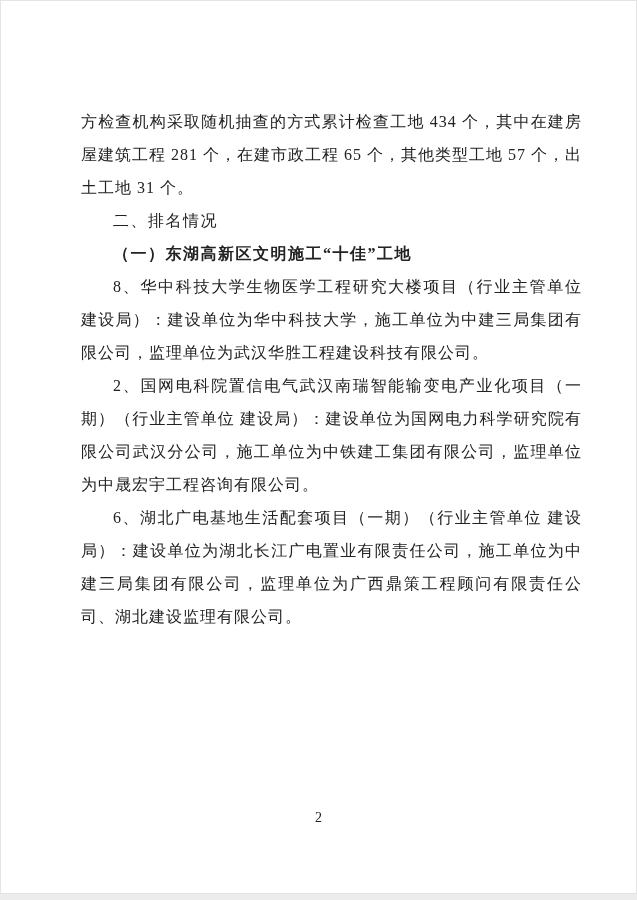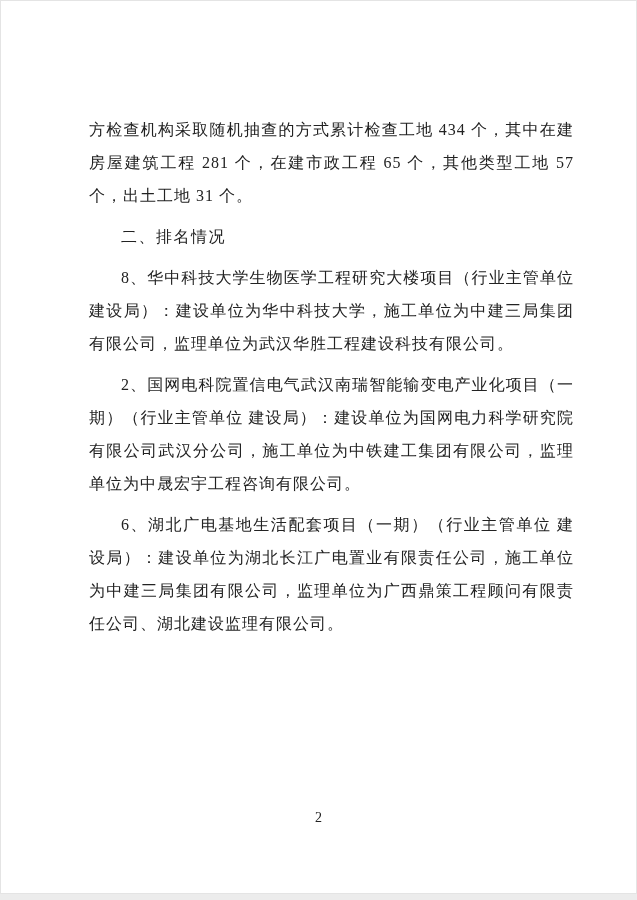--- a/index.html
+++ b/index.html
@@ -26,21 +26,21 @@
     left: 80px;
     right: 54px;
     font-family: "Liberation Serif", "DejaVu Serif", serif;
     font-size: 16px;
     line-height: 33px;
     letter-spacing: 1px;
     color: #222222;
     text-align: justify;
   }
   .content p {
-    margin: 8px;
+    margin: 0;
     padding: 0;
     text-indent: 2em;
   }
   .content p.continuation {
     text-indent: 0;
   }
   .heading-1 {
     font-weight: normal;
     font-family: "Liberation Sans", "DejaVu Sans", sans-serif;
     letter-spacing: 1.5px;
@@ -61,18 +61,19 @@
     color: #222222;
   }
 </style>
 </head>
 <body>
 
 <div class="page">
   <div class="content">
     <p class="continuation">方检查机构采取随机抽查的方式累计检查工地 434 个，其中在建房屋建筑工程 281 个，在建市政工程 65 个，其他类型工地 57 个，出土工地 31 个。</p>
     <p class="heading-1">二、排名情况</p>
+    <p class="heading-2">（一）东湖高新区文明施工“十佳”工地</p>
     <p>8、华中科技大学生物医学工程研究大楼项目（行业主管单位 建设局）：建设单位为华中科技大学，施工单位为中建三局集团有限公司，监理单位为武汉华胜工程建设科技有限公司。</p>
     <p>2、国网电科院置信电气武汉南瑞智能输变电产业化项目（一期）（行业主管单位 建设局）：建设单位为国网电力科学研究院有限公司武汉分公司，施工单位为中铁建工集团有限公司，监理单位为中晟宏宇工程咨询有限公司。</p>
     <p>6、湖北广电基地生活配套项目（一期）（行业主管单位 建设局）：建设单位为湖北长江广电置业有限责任公司，施工单位为中建三局集团有限公司，监理单位为广西鼎策工程顾问有限责任公司、湖北建设监理有限公司。</p>
   </div>
   <div class="page-number">2</div>
 </div>
 
 </body></html>

